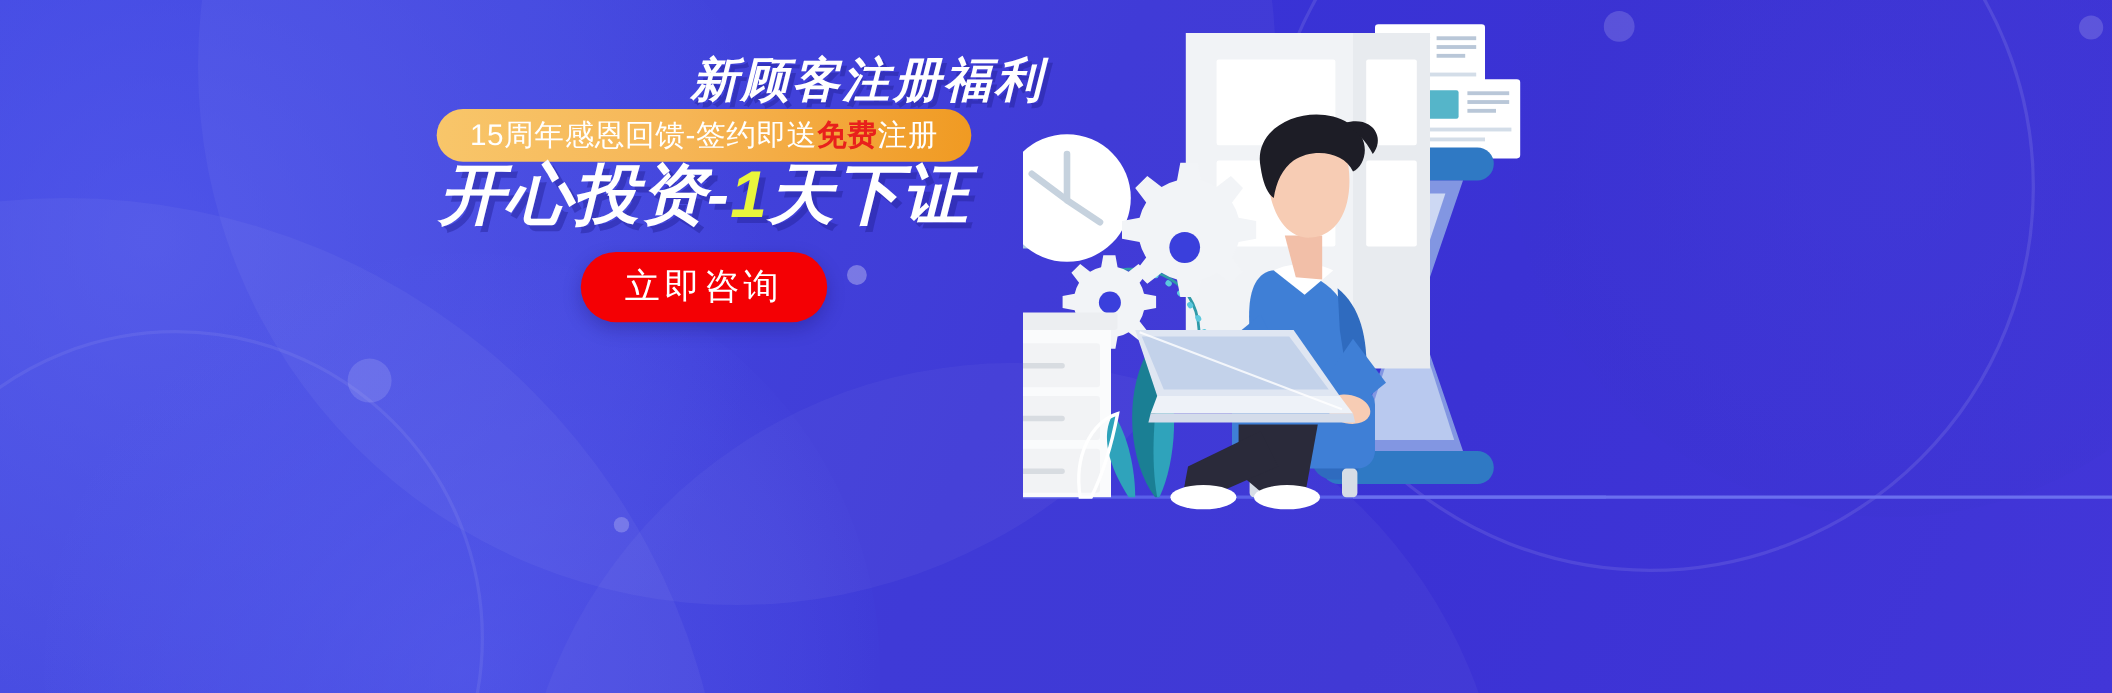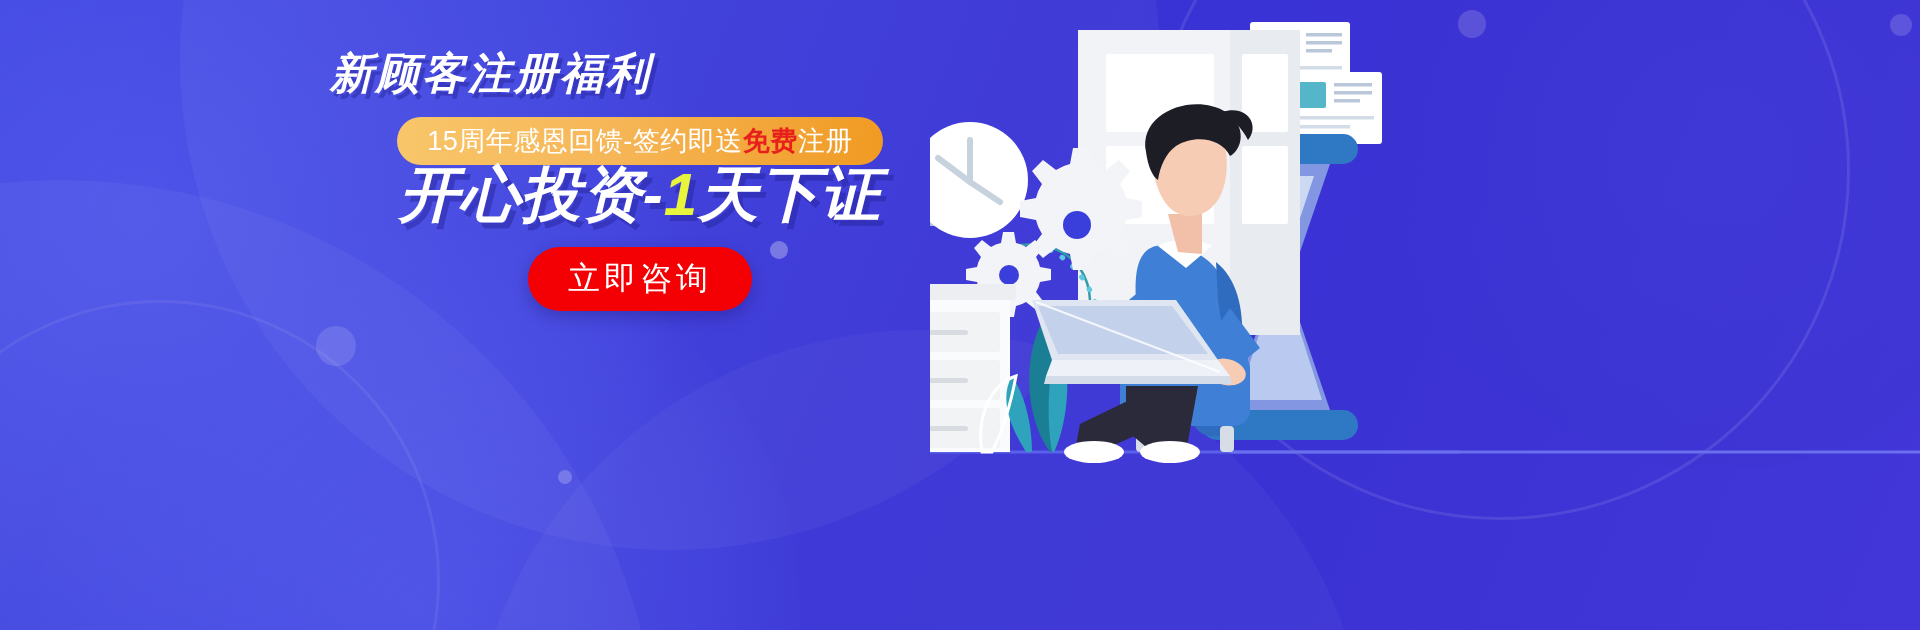--- a/index.html
+++ b/index.html
@@ -90,38 +90,38 @@
     width: 620px;
     z-index: 8;
   }
   .kicker {
     font-size: 43px;
     line-height: 1;
     font-weight: 700;
     font-style: italic;
     letter-spacing: 3px;
     color: #ffffff;
-    text-align: left;
+    text-align: right;
     text-shadow: 4px 5px 0 rgba(35,34,150,.45);
     white-space: nowrap;
   }
   .headline {
     margin-top: 6px;
     font-size: 96px;
     line-height: 1.08;
     font-weight: 700;
     font-style: italic;
     letter-spacing: 2px;
     color: #ffffff;
     text-align: center;
     text-shadow: 7px 8px 0 rgba(36,33,150,.50);
     white-space: nowrap;
   }
   .badge-row {
-    margin-top: 22px;
+    margin-top: 4px;
     display: flex;
     justify-content: center;
   }
   .badge {
     display: inline-flex;
     align-items: center;
     justify-content: center;
     height: 48px;
     padding: 0 30px;
     border-radius: 24px;

